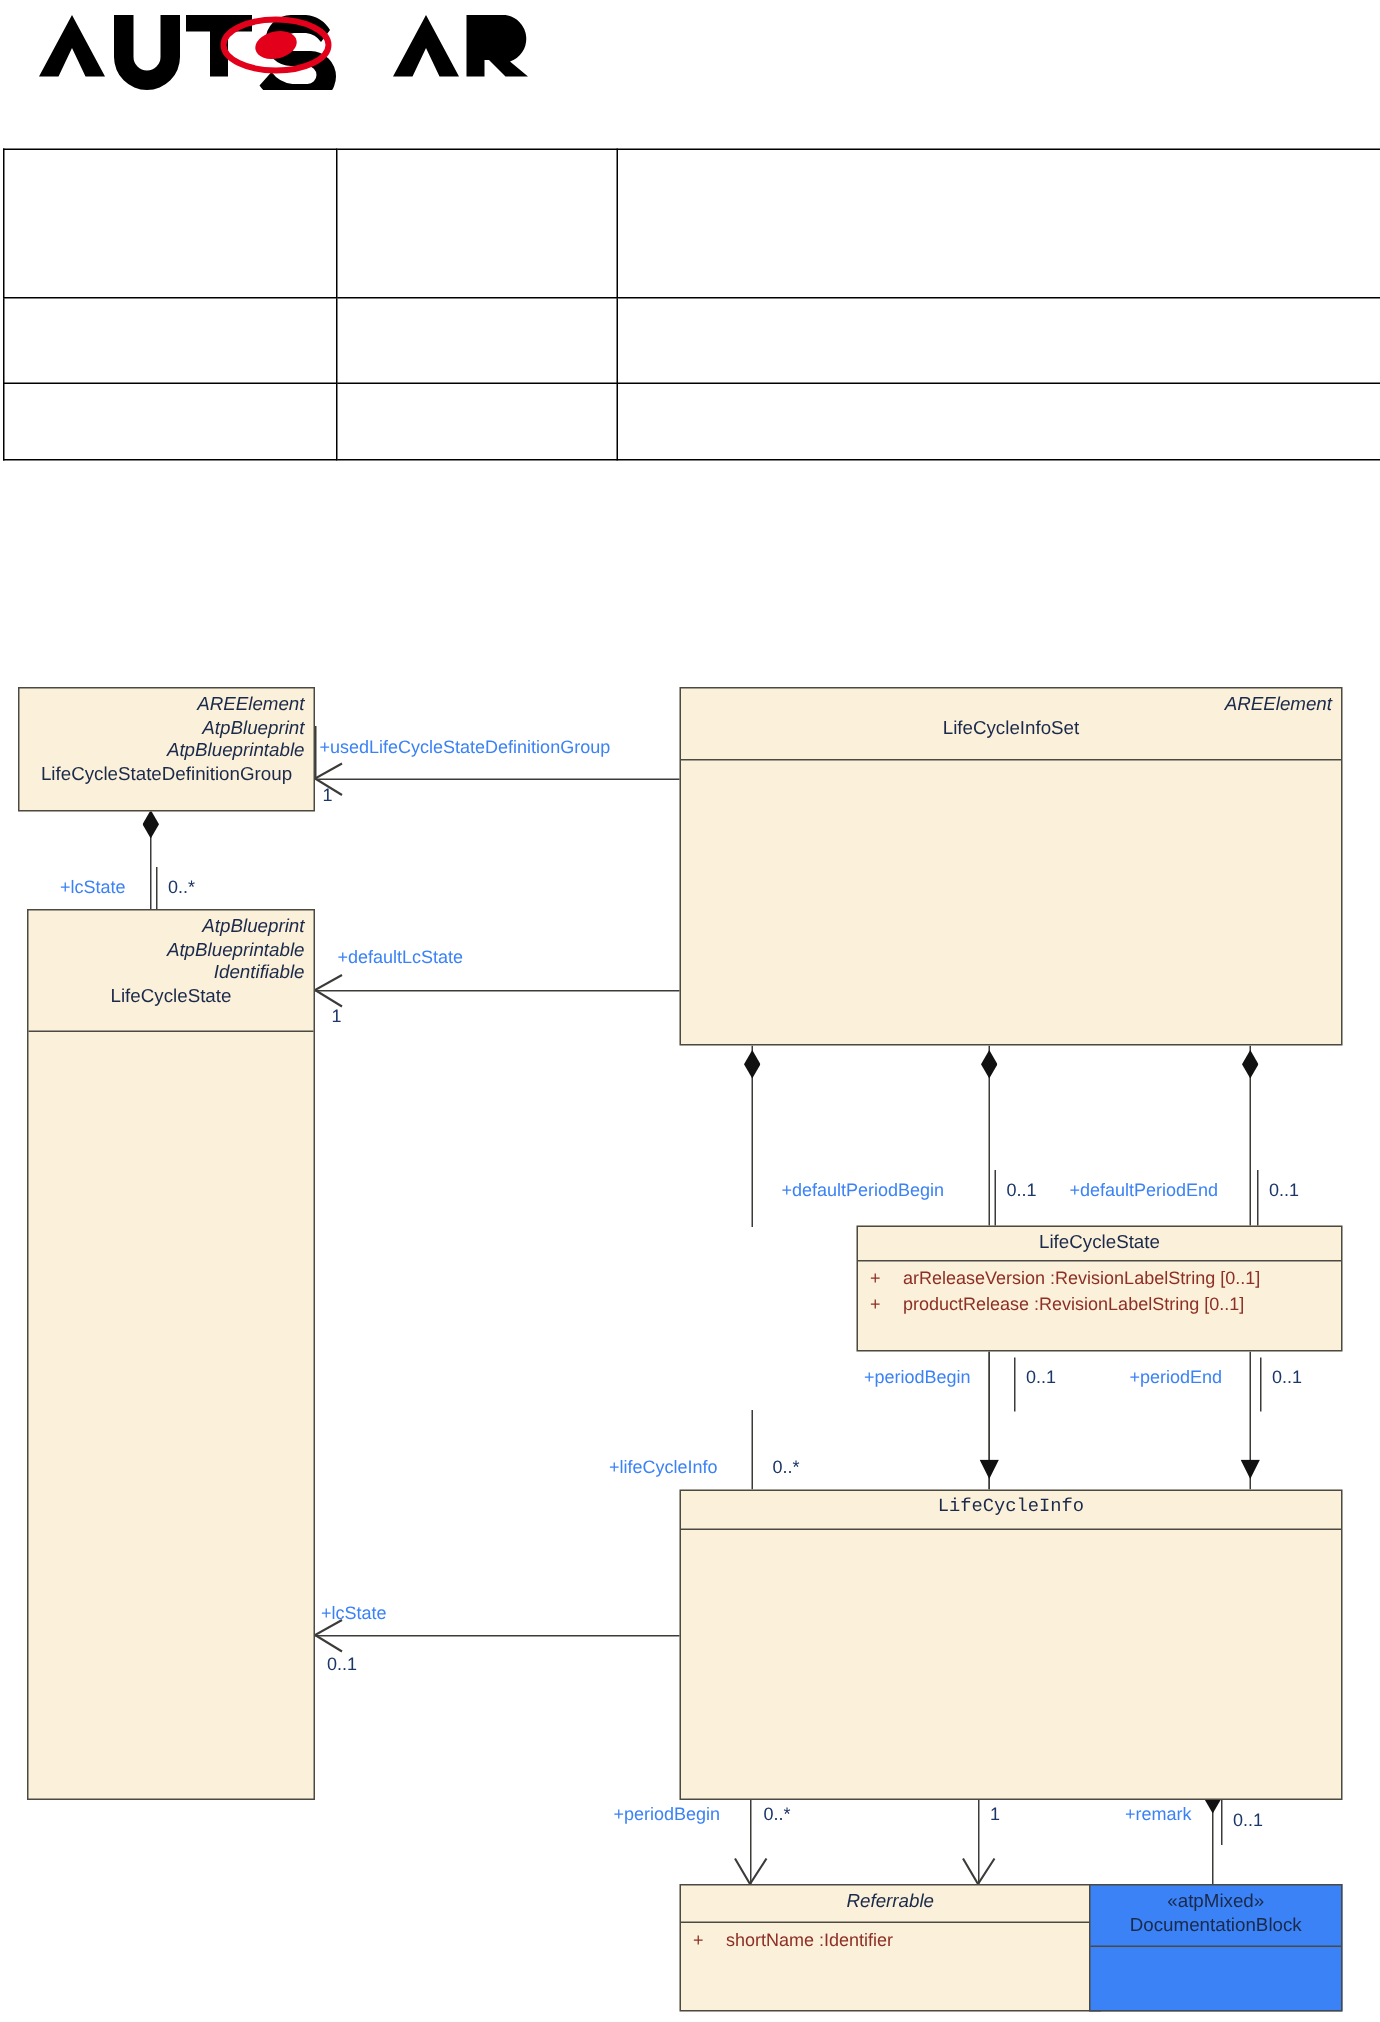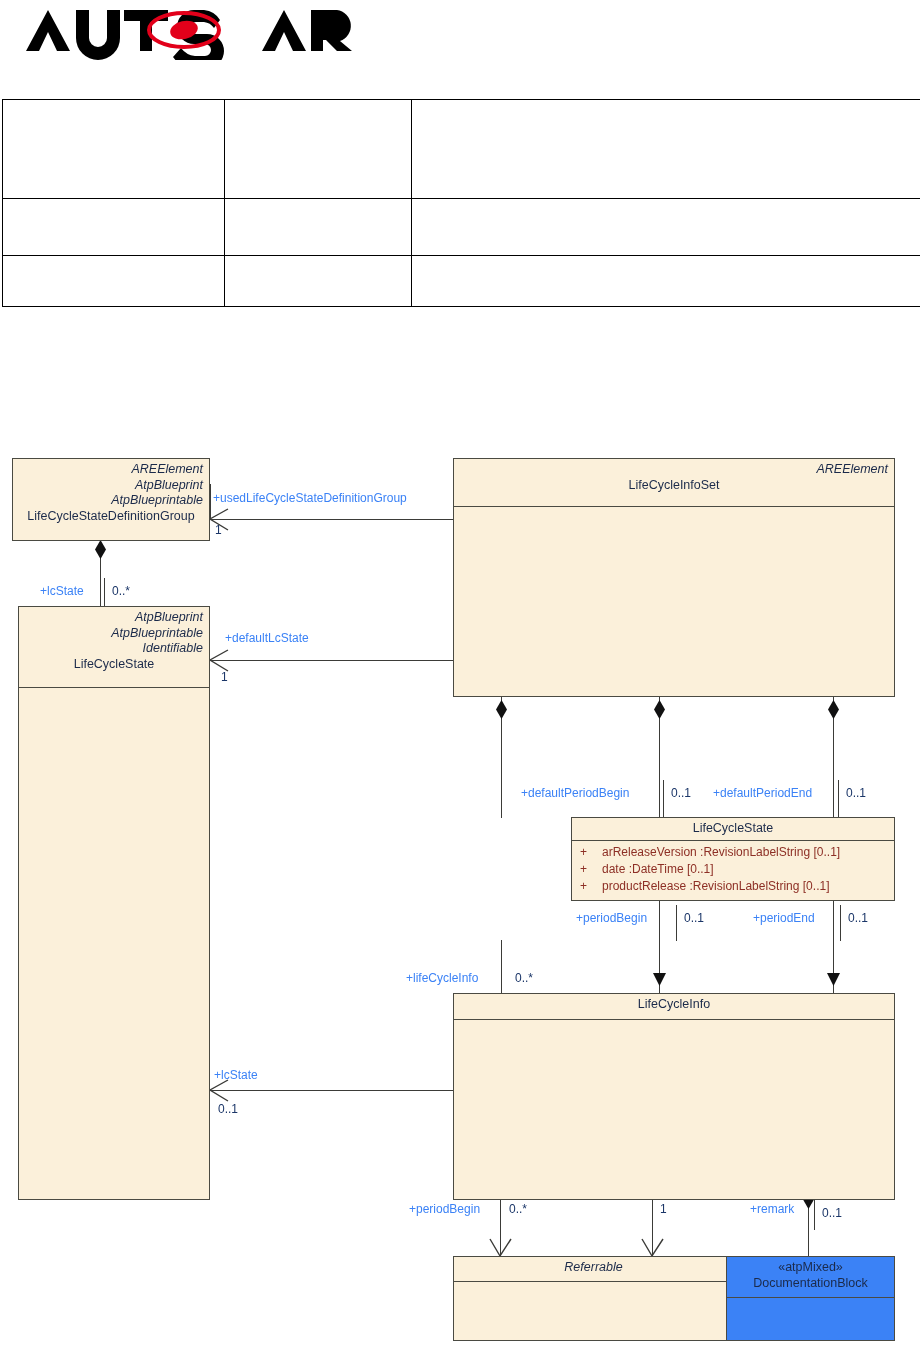--- a/index.html
+++ b/index.html
@@ -309,35 +309,37 @@
       </div>
       <div class="attrs body-empty"></div>
     </div>
 
     <div class="node" style="left:571px; top:817px; width:324px; height:84px;">
       <div class="hdr sep" style="height:23px;">
         <span class="cname">LifeCycleState</span>
       </div>
       <div class="attrs">
         <div class="ln"><span class="pl">+</span><span>arReleaseVersion  :RevisionLabelString [0..1]</span></div>
-        <div class="ln"><span class="pl">+</span><span>date  :DateTime [0..1]</span></div>
         <div class="ln"><span class="pl">+</span><span>productRelease  :RevisionLabelString [0..1]</span></div>
       </div>
     </div>
 
-    <div class="node" style="left:453px; top:993px; width:442px; height:207px;">
+    <div class="node" style="left:453px; top:993px; width:442px; height:207px;font-family:Liberation Mono, monospace;">
       <div class="hdr sep" style="height:26px;">
         <span class="cname">LifeCycleInfo</span>
       </div>
       <div class="attrs body-empty"></div>
     </div>
 
     <div class="node" style="left:453px; top:1256px; width:281px; height:85px;">
       <div class="hdr sep" style="height:25px;">
         <span class="cname ital">Referrable</span>
+      </div>
+      <div class="attrs">
+        <div class="ln"><span class="pl">+</span><span>shortName  :Identifier</span></div>
       </div>
     </div>
 
     <div class="node green" style="left:726px; top:1256px; width:169px; height:85px;">
       <div class="hdr sep" style="height:41px;">
         <span class="stereo center">«atpMixed»</span>
         <span class="cname">DocumentationBlock</span>
       </div>
       <div class="attrs body-empty"></div>
     </div>

